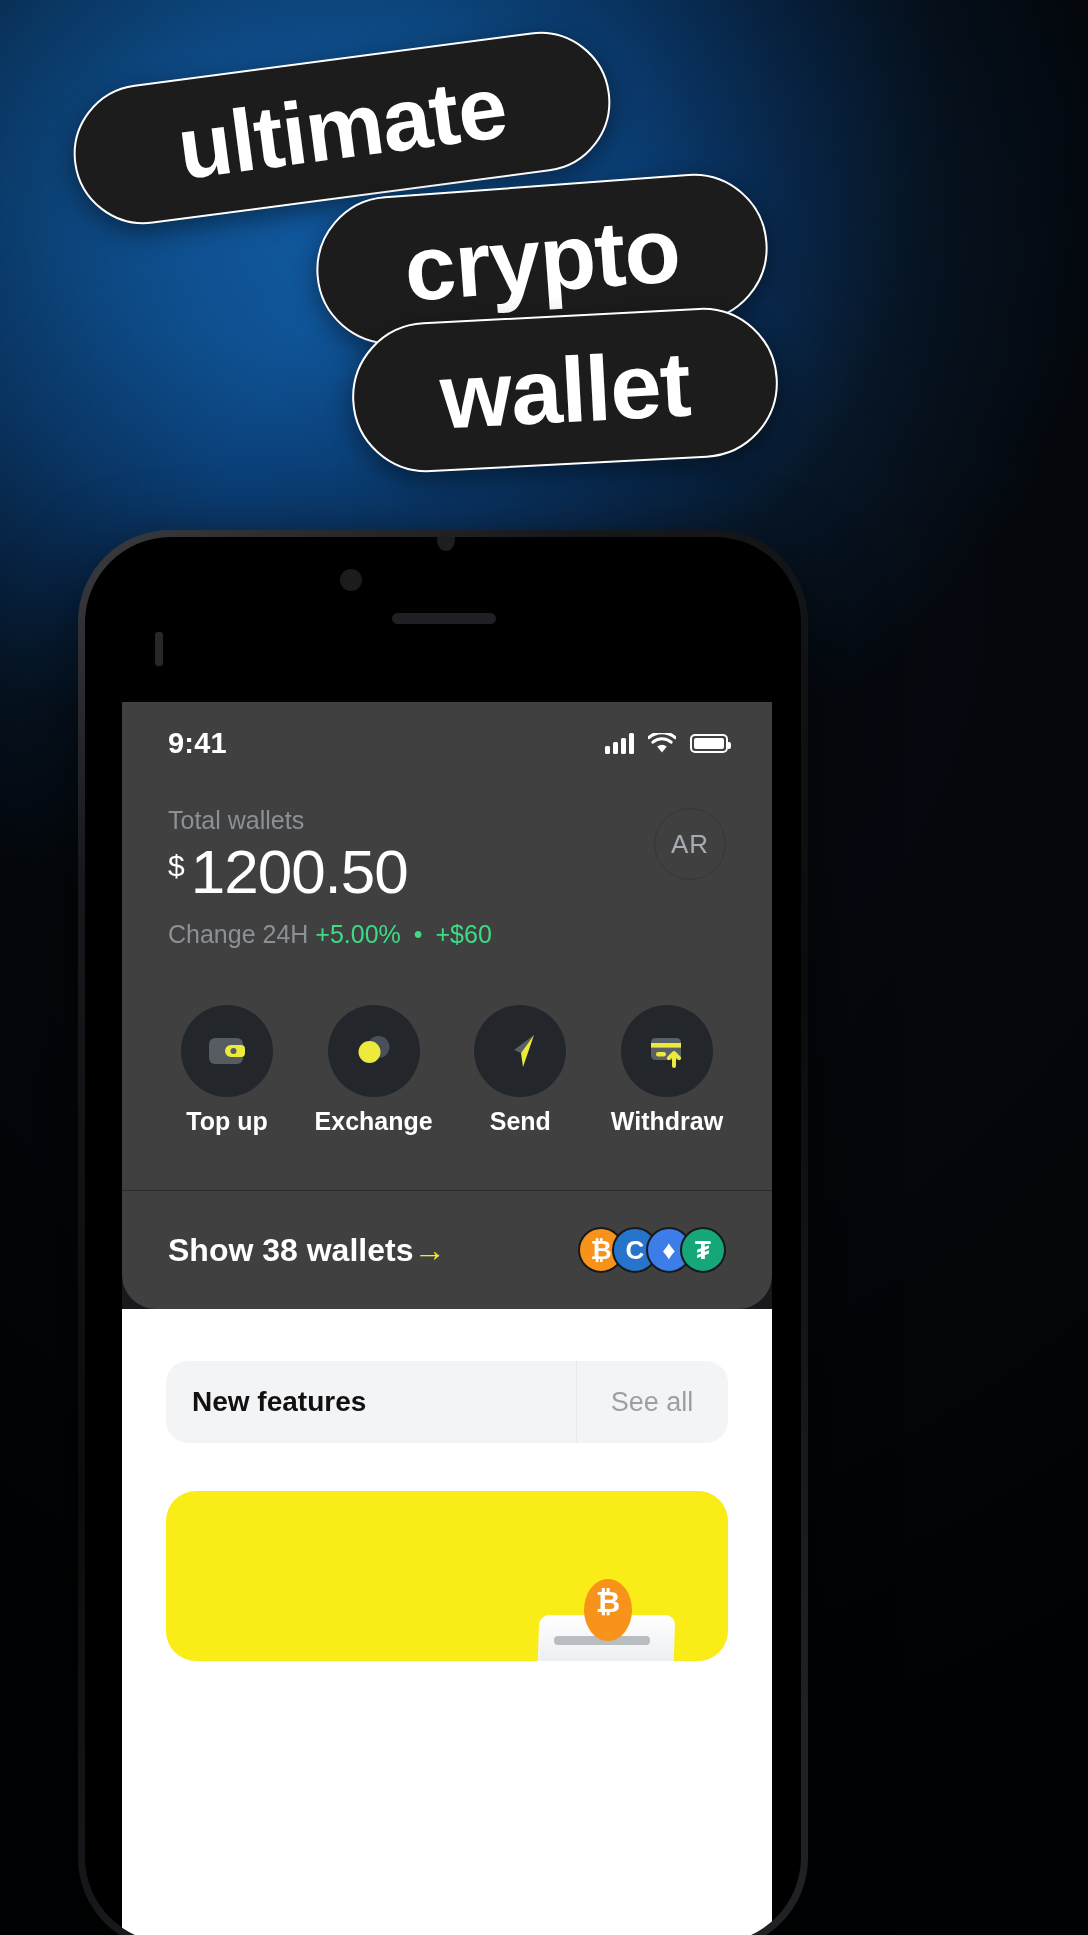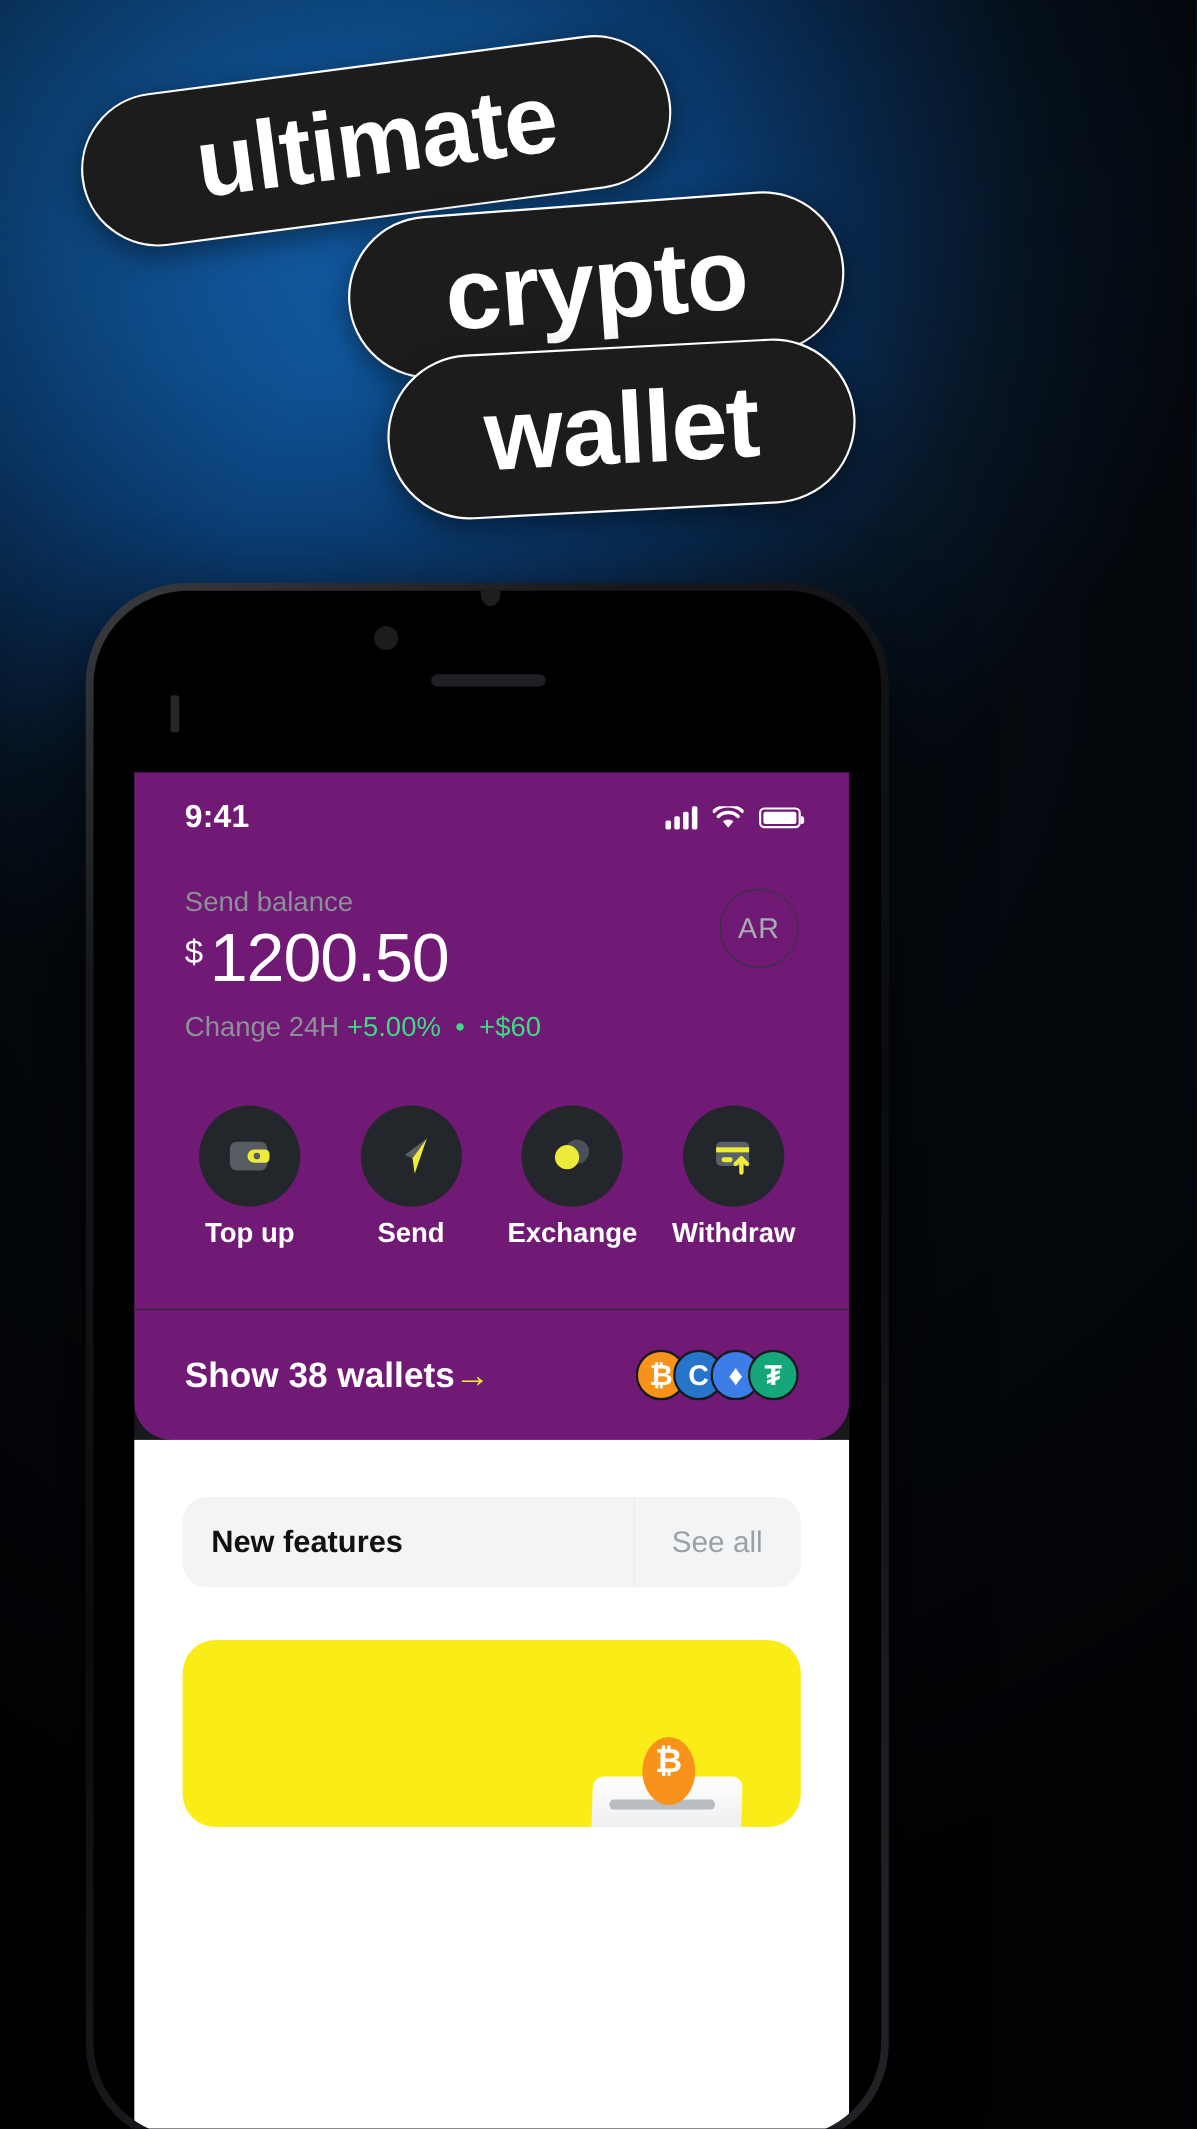--- a/index.html
+++ b/index.html
@@ -184,21 +184,21 @@
   .coin.usdt{ background:#15a67a; }
 
   
   .sheet {
     background:#fff;
     border-radius:0 0 0 0;
     padding:52px 44px 0 44px;
     height:100%;
   }
   .darkwrap {
-    background:#701a75;
+    background:#404040;
     border-radius:0 0 34px 34px;
   }
   .segment {
     display:flex; align-items:stretch;
     background:#f3f4f6;
     border-radius:22px;
     overflow:hidden;
     height:82px;
   }
   .seg-main {
@@ -286,21 +286,21 @@
                 <path d="M0.9 4.6 a19.6 19.6 0 0 1 26.2 0" stroke="#fff" stroke-width="3.1" fill="none" stroke-linecap="round"></path>
               </svg>
             </span>
             <span class="battery">
                 <span></span>
               </span>
           </div>
         </div>
 
         <div class="balance-block">
-          <div class="bal-label">Send balance</div>
+          <div class="bal-label">Total wallets</div>
           <div class="bal-row">
             <span class="bal-cur">$</span>
             <span class="bal-amount">1200.50</span>
           </div>
           <div class="bal-change">
             <span class="lbl">Change 24H</span>
             <span class="pos">+5.00%</span>
             <span class="dot">•</span>
             <span class="pos">+$60</span>
           </div>
@@ -317,36 +317,36 @@
                 <rect x="5" y="7" width="34" height="26" rx="6" fill="#575c63"></rect>
                 <path d="M27 14 h10 a4 4 0 0 1 4 4 v4 a4 4 0 0 1 -4 4 h-10 a6 6 0 0 1 0 -12 z" fill="#ecea3a"></path>
                 <circle cx="29.5" cy="20" r="3" fill="#575c63"></circle>
               </svg>
             </div>
             <div class="action-label">Top up</div>
           </div>
 
           <div class="action">
             <div class="action-circle">
+              <svg width="46" height="42" viewBox="0 0 46 42">
+                <circle cx="27.5" cy="17" r="11" fill="#4a5059"></circle>
+                <circle cx="18.5" cy="22" r="11" fill="#ecea3a"></circle>
+              </svg>
+            </div>
+            <div class="action-label">Exchange</div>
+          </div>
+
+          <div class="action">
+            <div class="action-circle">
               <svg width="46" height="46" viewBox="0 0 46 46">
                 <path d="M37 7 L17 22 L24 25 Z" fill="#5a6068"></path>
                 <path d="M37 7 L24 25 L26 39 Z" fill="#ecea3a"></path>
               </svg>
             </div>
             <div class="action-label">Send</div>
-          </div>
-
-          <div class="action">
-            <div class="action-circle">
-              <svg width="46" height="42" viewBox="0 0 46 42">
-                <circle cx="27.5" cy="17" r="11" fill="#4a5059"></circle>
-                <circle cx="18.5" cy="22" r="11" fill="#ecea3a"></circle>
-              </svg>
-            </div>
-            <div class="action-label">Exchange</div>
           </div>
 
           <div class="action">
             <div class="action-circle">
               <svg width="48" height="42" viewBox="0 0 48 42">
                 <rect x="8" y="8" width="30" height="22" rx="4.5" fill="#5a6068"></rect>
                 <rect x="8" y="13" width="30" height="4.6" fill="#ecea3a"></rect>
                 <rect x="13" y="22" width="10" height="4.5" rx="2.2" fill="#ecea3a"></rect>
                 <path d="M31 36 V23 M31 23 l-5.2 5.2 M31 23 l5.2 5.2" stroke="#ecea3a" stroke-width="4" fill="none" stroke-linecap="round" stroke-linejoin="round"></path>
               </svg>

